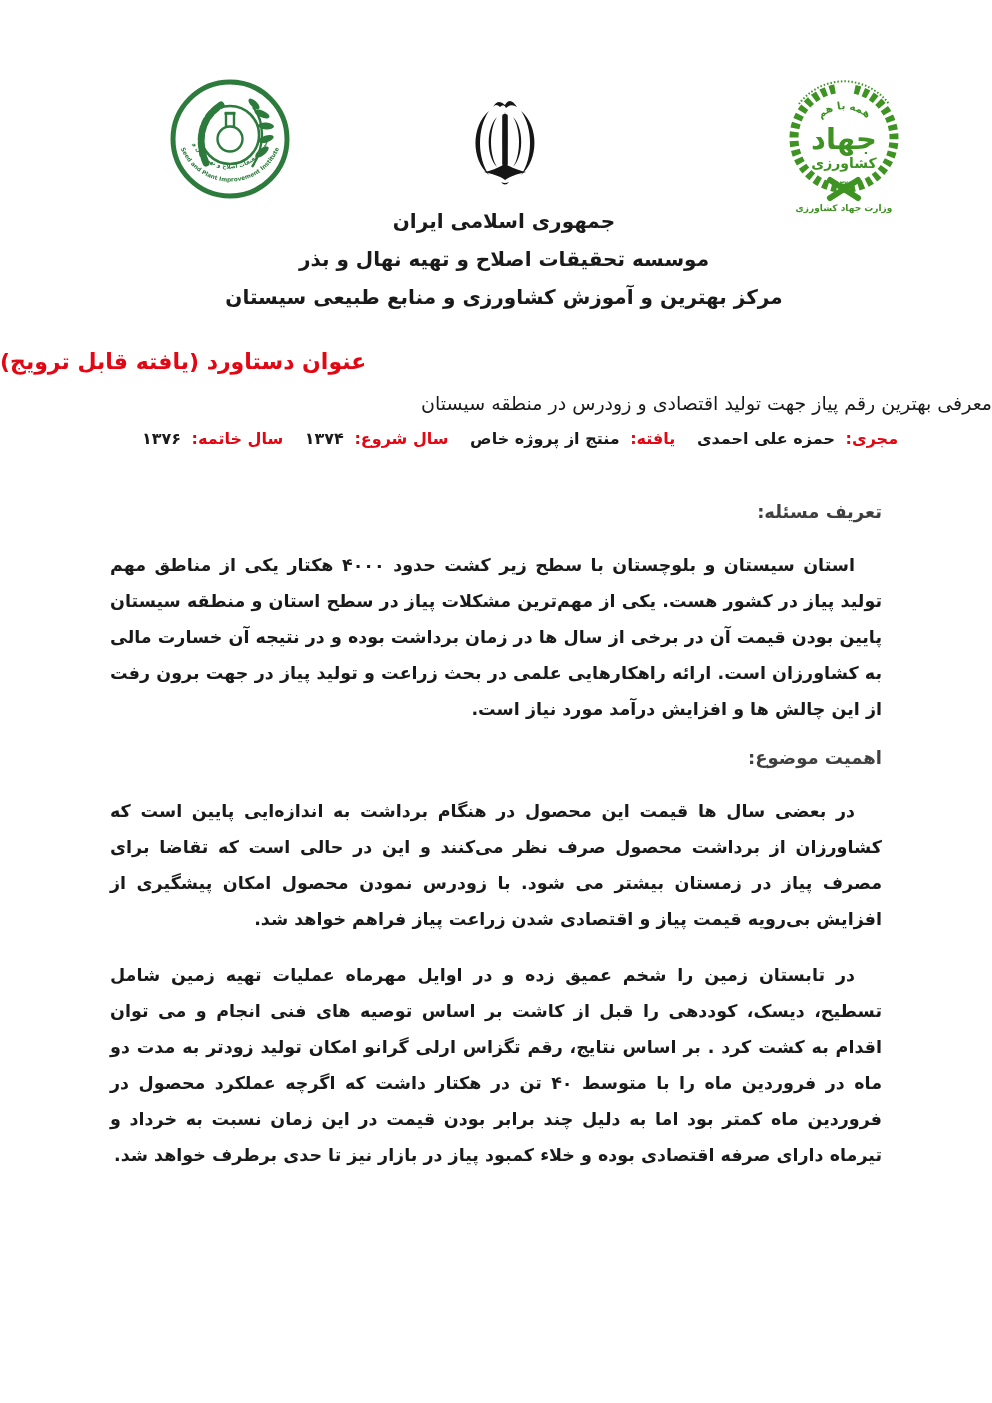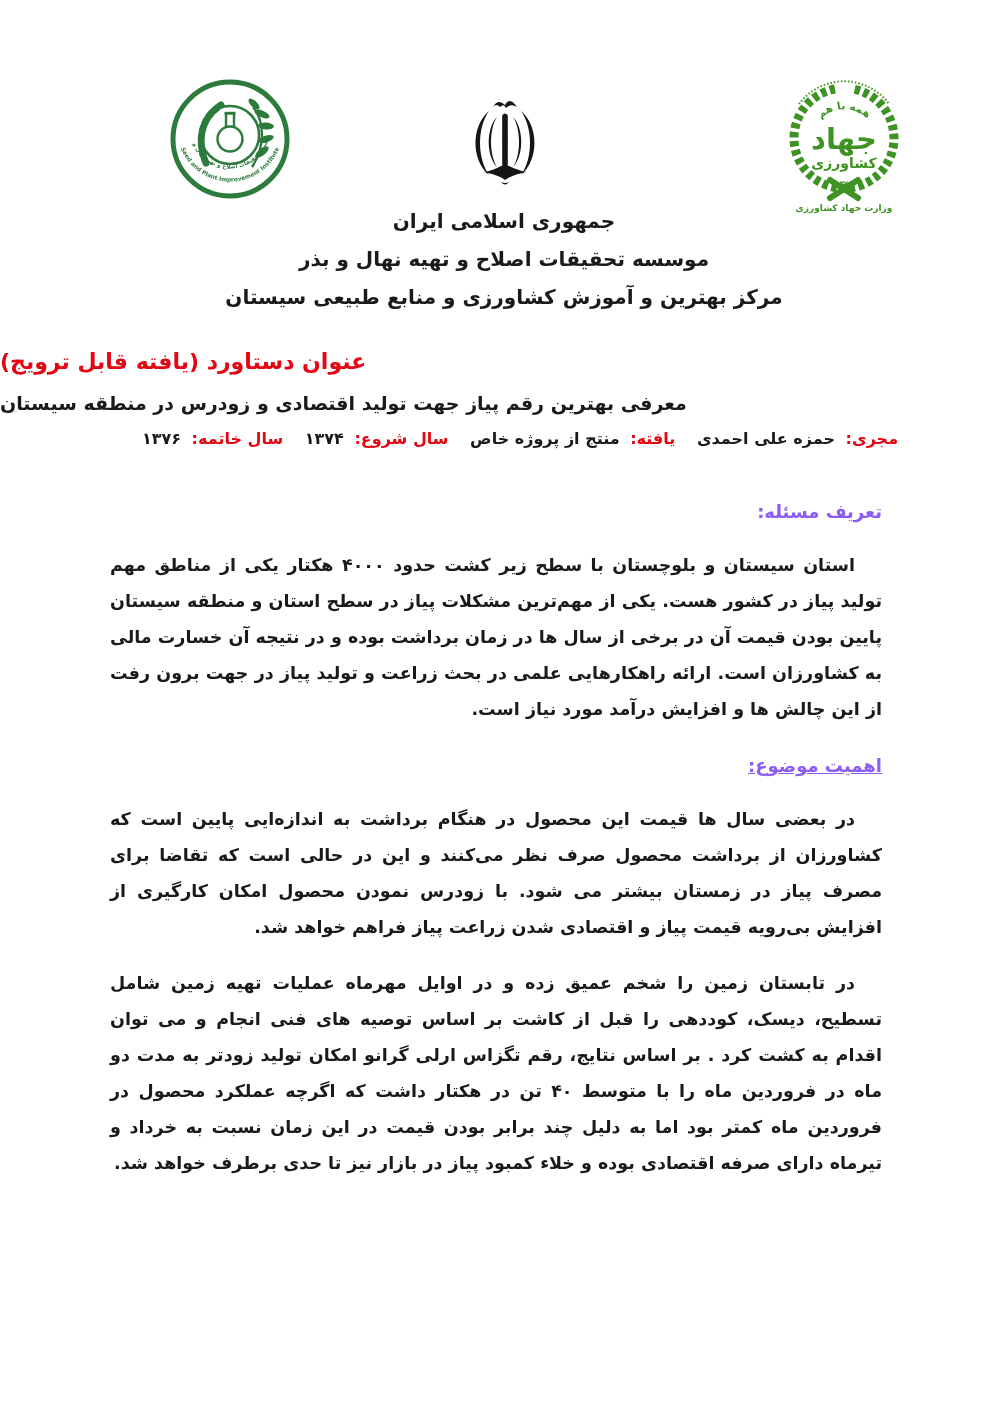--- a/index.html
+++ b/index.html
@@ -24,42 +24,42 @@
     font-weight:700;font-size:20px;line-height:38px;
   }
   
   .title{
     top:348px;left:0;width:100%;
     text-align:left;direction:rtl;
     color:#e30613;font-weight:700;font-size:22px;line-height:28px;
   }
   .subtitle{
     top:390px;left:0;width:100%;
-    text-align:left;direction:rtl;
-    font-weight:700;font-size:19px;line-height:26px;
+    text-align:right;direction:rtl;
+    font-weight:400;font-size:19px;line-height:26px;
   }
   .meta{
     top:427px;left:0;width:100%;
     text-align:center;direction:rtl;
     font-weight:700;font-size:16px;line-height:24px;
     white-space:nowrap;
     padding-left:24px;
   }
   .meta .pair{margin:0 8px;}
   .meta .lbl{color:#e30613;}
   .meta .val{color:#1a1a1a;margin-right:5px;}
   
   .content{
     top:497px;left:110px;width:772px;
     direction:rtl;text-align:right;
   }
   .sec-h{
-    color:#8b5cf6;font-weight:700;font-size:18px;line-height:30px;margin:0;
+    color:#404040;font-weight:700;font-size:18px;line-height:30px;margin:0;
   }
-  .sec-h.mt{margin-top:24px;text-decoration:underline;}
+  .sec-h.mt{margin-top:16px;}
   .content p{
     font-size:17.5px;font-weight:700;line-height:36px;
     text-align:justify;text-align-last:right;
     text-indent:27px;margin:20px 0 0 0;
   }
   svg text{font-family:"DejaVu Sans","Liberation Sans",sans-serif;}
 </style>
 </head>
 <body>
 
@@ -155,20 +155,20 @@
     <span class="pair"><span class="lbl">سال خاتمه:</span> <span class="val">۱۳۷۶</span></span>
   </div>
 
   <main class="abs content">
     <section>
       <h2 class="sec-h">تعریف مسئله:</h2>
       <p>استان سیستان و بلوچستان با سطح زیر کشت حدود ۴۰۰۰ هکتار یکی از مناطق مهم تولید پیاز در کشور هست. یکی از مهم‌ترین مشکلات پیاز در سطح استان و منطقه سیستان پایین بودن قیمت آن در برخی از سال ها در زمان برداشت بوده و در نتیجه آن خسارت مالی به کشاورزان است. ارائه راهکارهایی علمی در بحث زراعت و تولید پیاز در جهت برون رفت از این چالش ها و افزایش درآمد مورد نیاز است.</p>
     </section>
     <section>
       <h2 class="sec-h mt">اهمیت موضوع:</h2>
-      <p>در بعضی سال ها قیمت این محصول در هنگام برداشت به اندازه‌ایی پایین است که کشاورزان از برداشت محصول صرف نظر می‌کنند و این در حالی است که تقاضا برای مصرف پیاز در زمستان بیشتر می شود. با زودرس نمودن محصول امکان کارگیری از افزایش بی‌رویه قیمت پیاز و اقتصادی شدن زراعت پیاز فراهم خواهد شد.</p>
+      <p>در بعضی سال ها قیمت این محصول در هنگام برداشت به اندازه‌ایی پایین است که کشاورزان از برداشت محصول صرف نظر می‌کنند و این در حالی است که تقاضا برای مصرف پیاز در زمستان بیشتر می شود. با زودرس نمودن محصول امکان پیشگیری از افزایش بی‌رویه قیمت پیاز و اقتصادی شدن زراعت پیاز فراهم خواهد شد.</p>
     </section>
     <section>
       <p>در تابستان زمین را شخم عمیق زده و در اوایل مهرماه عملیات تهیه زمین شامل تسطیح، دیسک، کوددهی را قبل از کاشت بر اساس توصیه های فنی انجام و می توان اقدام به کشت کرد . بر اساس نتایج، رقم تگزاس ارلی گرانو امکان تولید زودتر به مدت دو ماه در فروردین ماه را با متوسط ۴۰ تن در هکتار داشت که اگرچه عملکرد محصول در فروردین ماه کمتر بود اما به دلیل چند برابر بودن قیمت در این زمان نسبت به خرداد و تیرماه دارای صرفه اقتصادی بوده و خلاء کمبود پیاز در بازار نیز تا حدی برطرف خواهد شد.</p>
     </section>
   </main>
 
 </div>
 
 </body></html>

